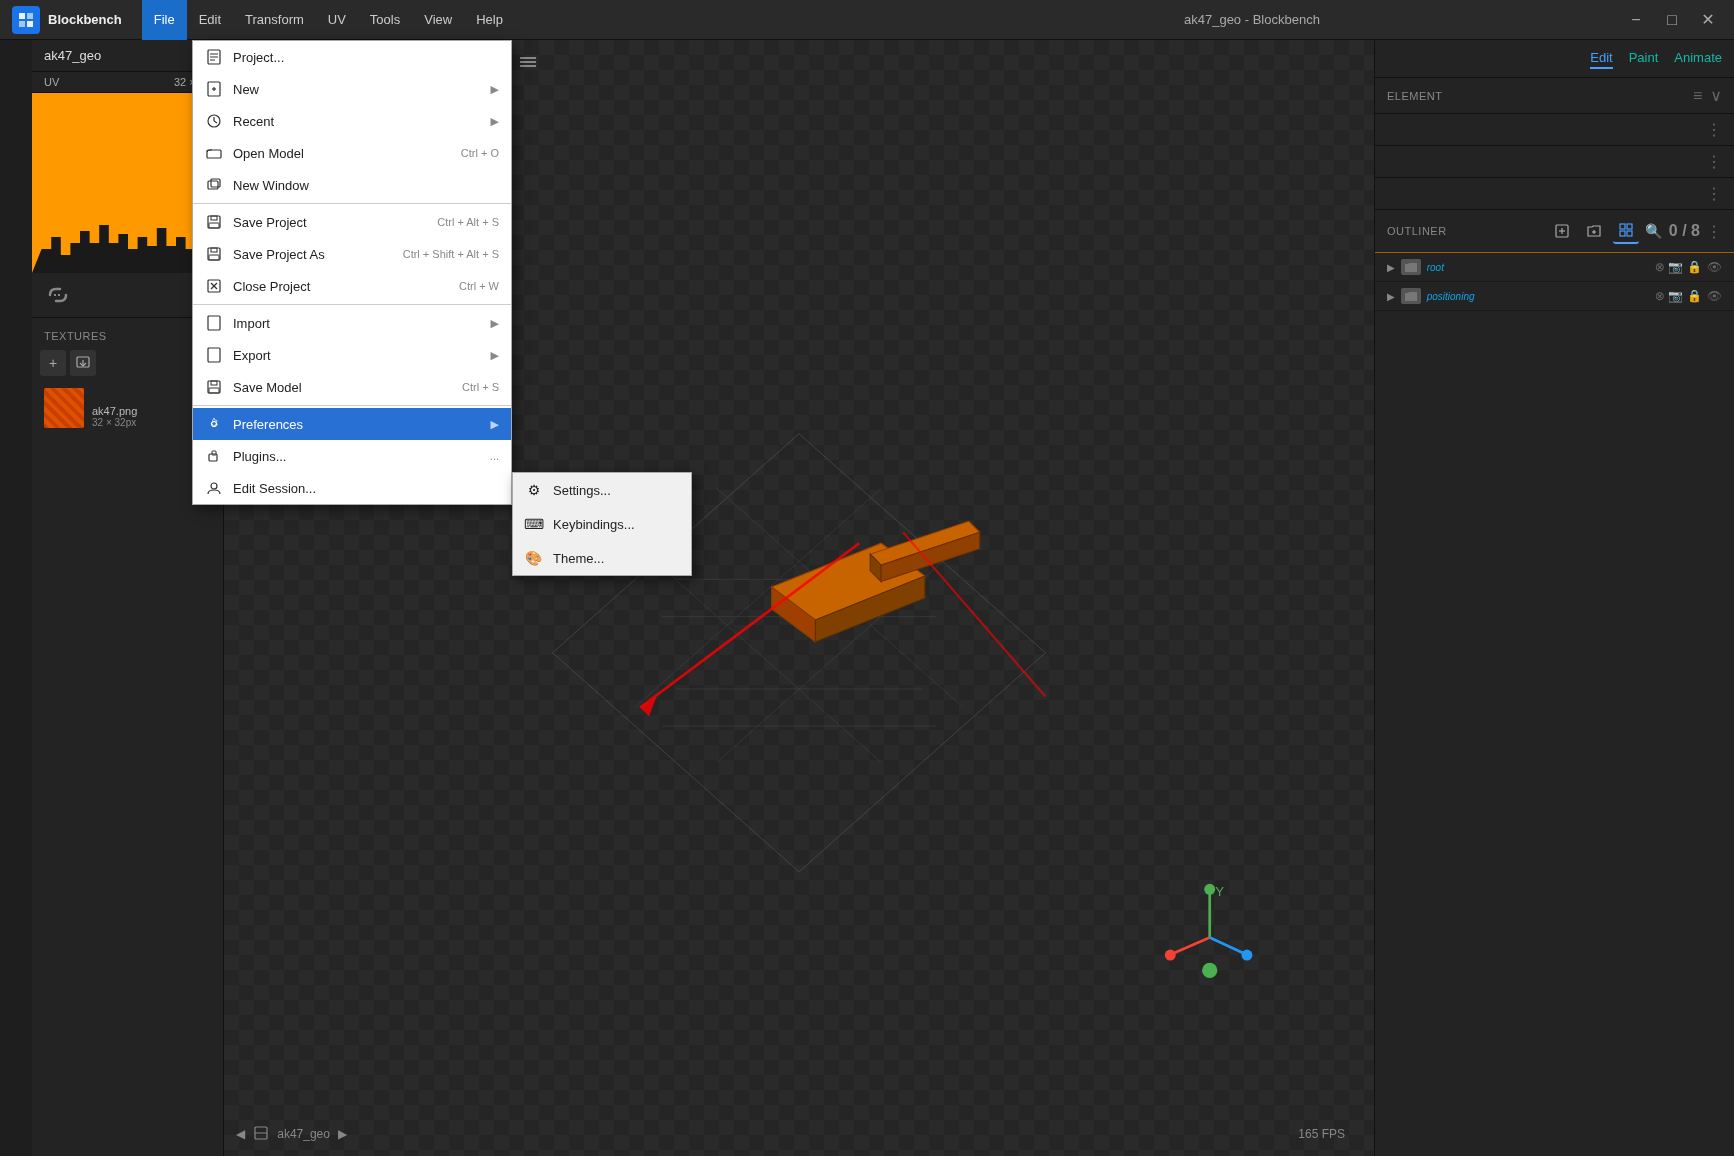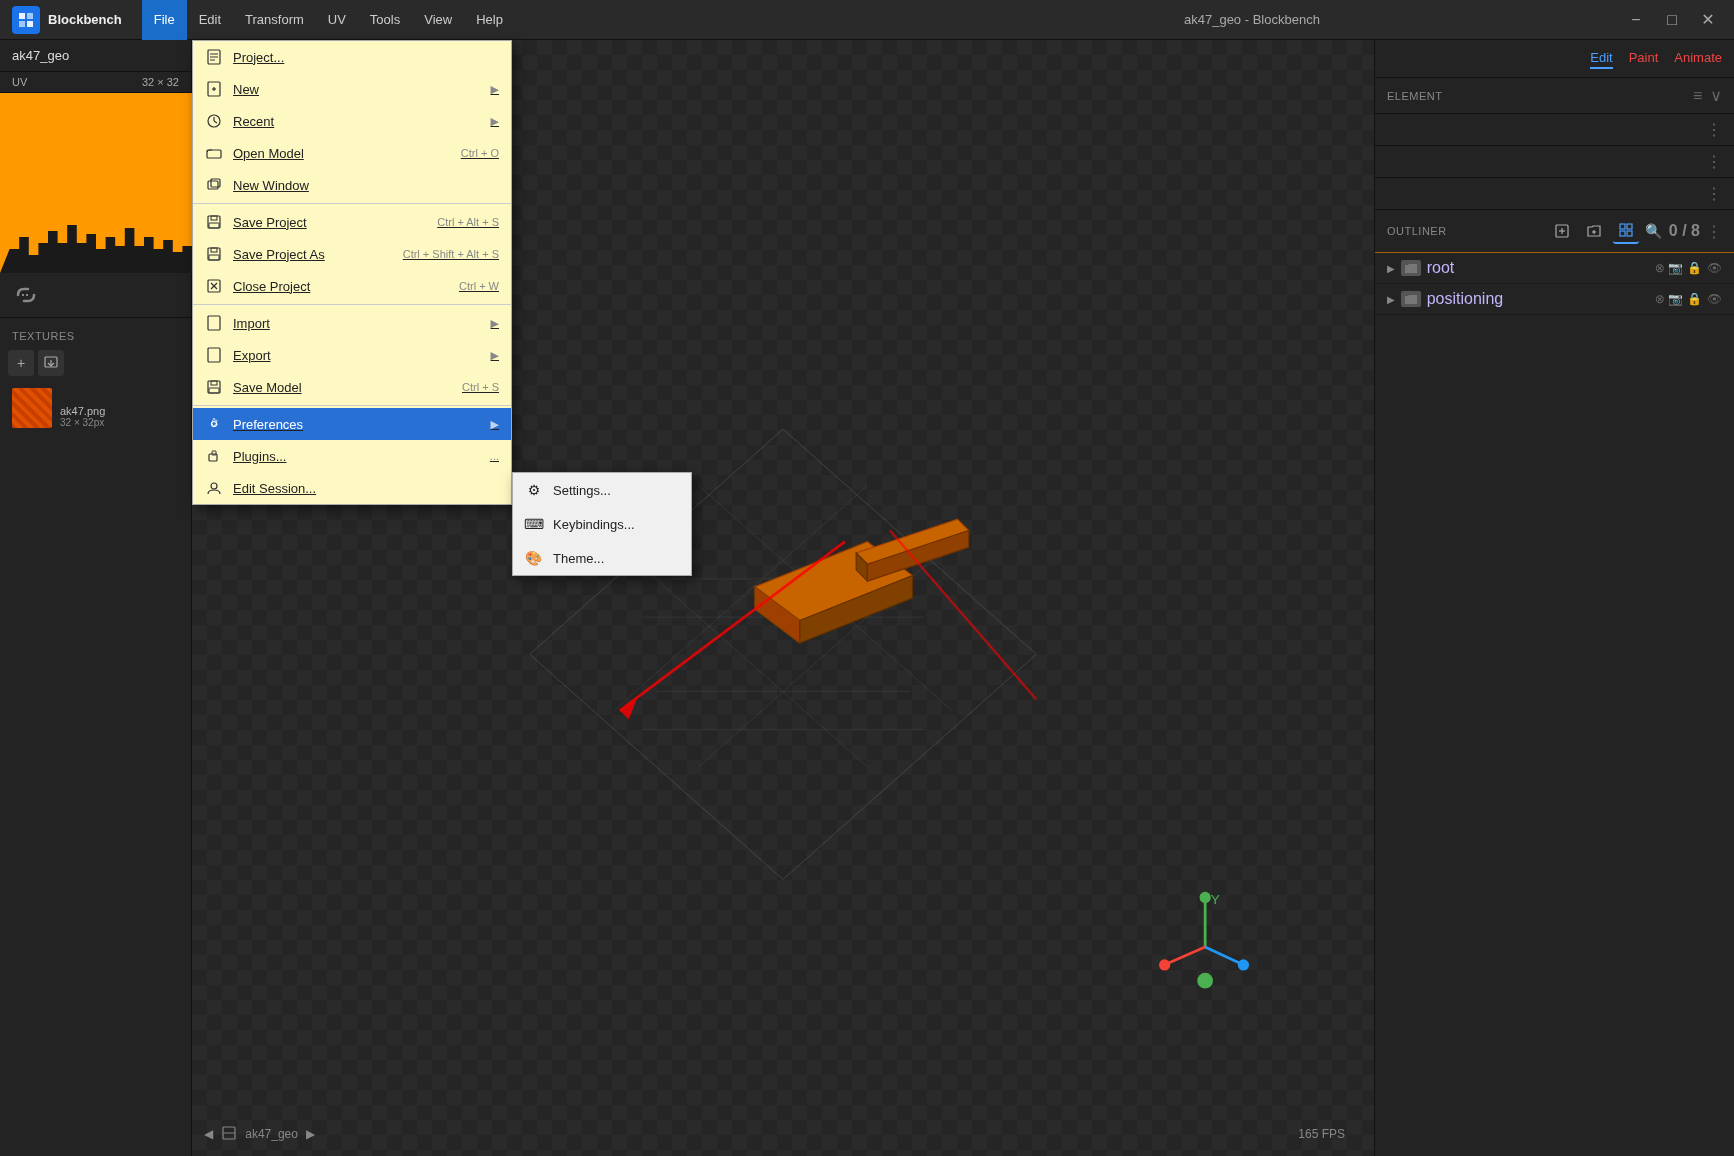--- a/index.html
+++ b/index.html
@@ -68,20 +68,21 @@
       cursor: pointer;
       color: #aaa;
       font-size: 16px;
       border-radius: 3px;
     }
 
     
     #main-layout {
       display: flex;
       height: calc(100% - 40px);
+      padding-left: 32px;
     }
 
     
     #left-sidebar {
       width: 192px;
       background: #232323;
       display: flex;
       flex-direction: column;
       border-right: 1px solid #111;
     }
@@ -233,21 +234,21 @@
     }
     #right-tabs {
       display: flex;
       justify-content: flex-end;
       padding: 8px 12px;
       gap: 16px;
       border-bottom: 1px solid #111;
     }
     .right-tab {
       font-size: 13px;
-      color: #ef4444;
+      color: #14b8a6;
       cursor: pointer;
       padding: 2px 0;
     }
     .right-tab.active {
       color: #4a9eff;
       border-bottom: 2px solid #4a9eff;
     }
     #element-section {
       padding: 8px 12px;
       border-bottom: 1px solid #111;
@@ -317,38 +318,37 @@
       border-bottom: 1px solid #1a1a1a;
     }
     .ol-arrow { color: #888; font-size: 10px; cursor: pointer; }
     .ol-folder {
       width: 20px; height: 16px;
       background: #555;
       border-radius: 2px;
       display: flex; align-items: center; justify-content: center;
       font-size: 10px;
     }
-    .ol-item-name { flex: 1; font-size: 16px; color: #c4b5fd; }
+    .ol-item-name { flex: 1; font-size: 10px; color: #0ea5e9; font-style: italic; }
     .ol-item-icons {
       display: flex; gap: 4px;
     }
     .ol-icon { color: #666; font-size: 12px; cursor: pointer; }
 
     
     #file-dropdown {
       position: absolute;
       top: 40px;
       left: 192px;
       width: 320px;
-      background: #fef9c3;
+      background: #ffffff;
       border: 1px solid #aaa;
       box-shadow: 4px 4px 12px rgba(0,0,0,0.5);
       z-index: 100;
       color: #222;
-      text-decoration: underline;
     }
     .dd-item {
       display: flex;
       align-items: center;
       padding: 7px 12px;
       gap: 10px;
       cursor: pointer;
       font-size: 13px;
       position: relative;
     }

